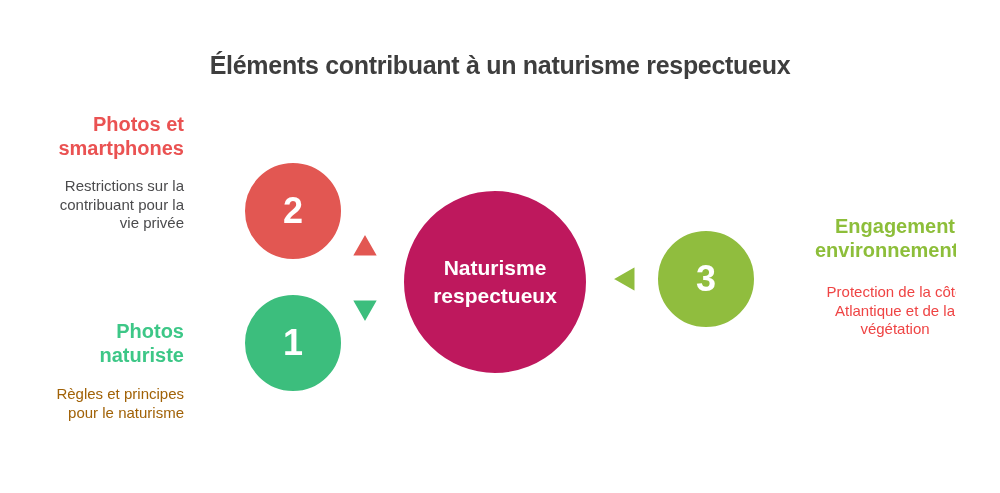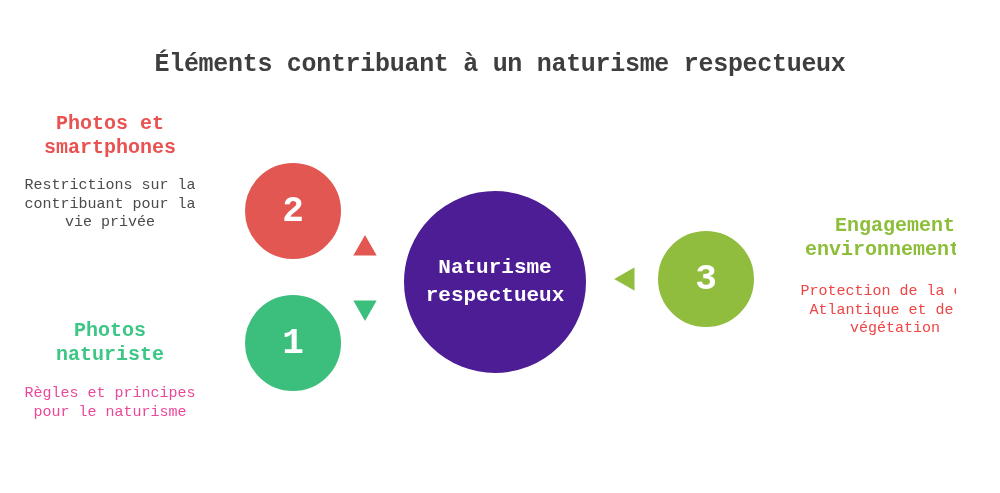--- a/index.html
+++ b/index.html
@@ -1,78 +1,78 @@
 <!DOCTYPE html>
 <html><head>
 <meta charset="utf-8">
 <style>
   html,body{margin:0;padding:0;background:#fff;}
   #stage{
     position:relative;width:956px;height:493px;background:#fff;
-    font-family:Liberation Mono, monospace;overflow:hidden;
+    font-family:Liberation Sans, sans-serif;overflow:hidden;
   }
   .pre{white-space:pre-line;}
   .title{
     position:absolute;left:0;top:50px;width:1000px;text-align:center;
     font-size:25px;line-height:30px;font-weight:700;letter-spacing:-0.3px;
   }
   .circle{
     position:absolute;border-radius:50%;border:4px solid #fff;
     display:flex;align-items:center;justify-content:center;
     color:#fff;font-weight:700;
   }
   .circle.small{width:96px;height:96px;font-size:36px;}
   .circle.big{width:182px;height:182px;font-size:21px;line-height:28px;text-align:center;}
   .tri{position:absolute;}
   .label{
     position:absolute;font-size:20px;line-height:24px;font-weight:700;
   }
   .desc{
     position:absolute;font-size:15px;line-height:18.5px;font-weight:400;
   }
-  .left-col{left:20px;width:180px;text-align:center;}
+  .left-col{left:4px;width:180px;text-align:right;}
   .right-col{left:800px;width:190px;text-align:center;}
 </style>
 </head>
 <body>
 
 <div id="stage">
 
   <div class="title" style="color: rgb(62, 62, 62);">Éléments contribuant à un naturisme respectueux</div>
 
   <div class="label left-col" style="top:112px;"><span class="pre" style="color: rgb(234, 82, 82);">Photos et
 smartphones</span></div>
   <div class="desc left-col" style="top:177px;"><span class="pre" style="color: rgb(75, 75, 77);">Restrictions sur la
 contribuant pour la
 vie privée</span></div>
 
   <div class="label left-col" style="top:319px;"><span class="pre" style="color: rgb(61, 199, 135);">Photos
 naturiste</span></div>
-  <div class="desc left-col" style="top:385px;"><span class="pre" style="color: #ec4899;">Règles et principes
+  <div class="desc left-col" style="top:385px;"><span class="pre" style="color: #a16207;">Règles et principes
 pour le naturisme</span></div>
 
   <div class="label right-col" style="top:214px;"><span class="pre" style="color: rgb(141, 190, 58);">Engagement
 environnemental</span></div>
   <div class="desc right-col" style="top:283px;"><span class="pre" style="color: #ef4444;">Protection de la côte
 Atlantique et de la
 végétation</span></div>
 
   <div class="circle small" style="left: 241px; top: 159px; background: rgb(226, 87, 82);">
     <span>2</span>
   </div>
 
   <div class="circle small" style="left: 241px; top: 291px; background: rgb(60, 190, 125);">
     <span>1</span>
   </div>
 
   <div class="circle small" style="left: 654px; top: 227px; background: rgb(144, 189, 62);">
     <span>3</span>
   </div>
 
-  <div class="circle big" style="left: 400px; top: 187px; background: #4c1d95;">
+  <div class="circle big" style="left: 400px; top: 187px; background: #be185d;">
     <span class="pre">Naturisme
 respectueux</span>
   </div>
 
   <svg class="tri" style="left:344px;top:224px;" width="42" height="40" viewBox="0 0 42 40">
     <polygon points="21,6 37,34 5,34" stroke="#fff" stroke-width="5" stroke-linejoin="round" fill="#E25752"></polygon>
   </svg>
 
   <svg class="tri" style="left:344px;top:292px;" width="42" height="40" viewBox="0 0 42 40">
     <polygon points="5,6 37,6 21,34" stroke="#fff" stroke-width="5" stroke-linejoin="round" fill="#3CBE7D"></polygon>

